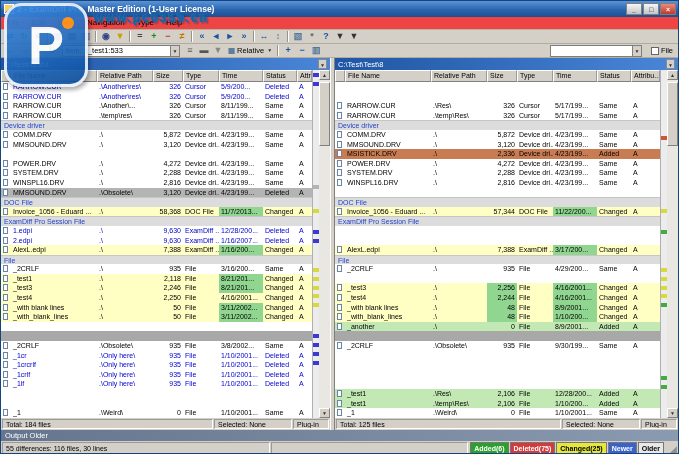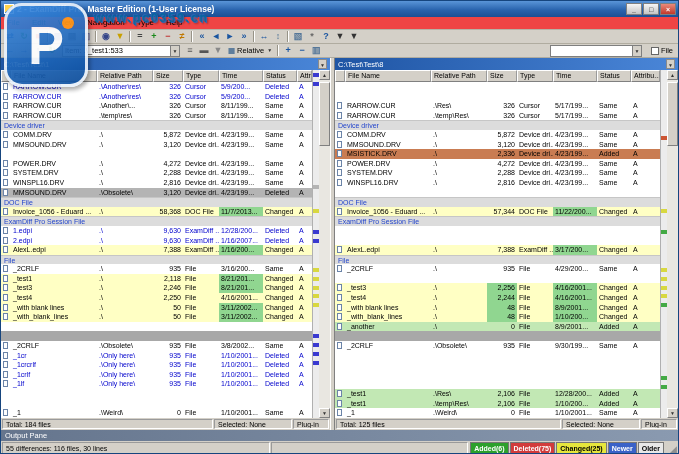--- a/index.html
+++ b/index.html
@@ -823,21 +823,21 @@
       <div class="infobar">
         <span class="icell tot">Total: 125 files</span>
         <span class="icell sel">Selected: None</span>
         <span class="icell plg">Plug-in</span>
       </div>
     </div>
 
   </div>
 
   <div class="outputbar">
-    <span>Output Pane</span>
+    <span>Output Older</span>
   </div>
 
   <div class="statusbar">
     <span class="scell sum">55 differences: 116 files, 30 lines</span>
     <span class="scell sfill"></span>
     <span id="badges" style="display:flex;align-items:stretch">
         <span class="badge" style="background: rgb(44, 160, 44); color: rgb(255, 255, 255);">Added(6)</span>
         <span class="badge" style="background: rgb(210, 59, 59); color: rgb(255, 255, 255);">Deleted(75)</span>
         <span class="badge" style="background: rgb(230, 230, 60); color: rgb(0, 0, 0);">Changed(25)</span>
         <span class="badge" style="background: rgb(58, 98, 200); color: rgb(255, 255, 255);">Newer</span>

